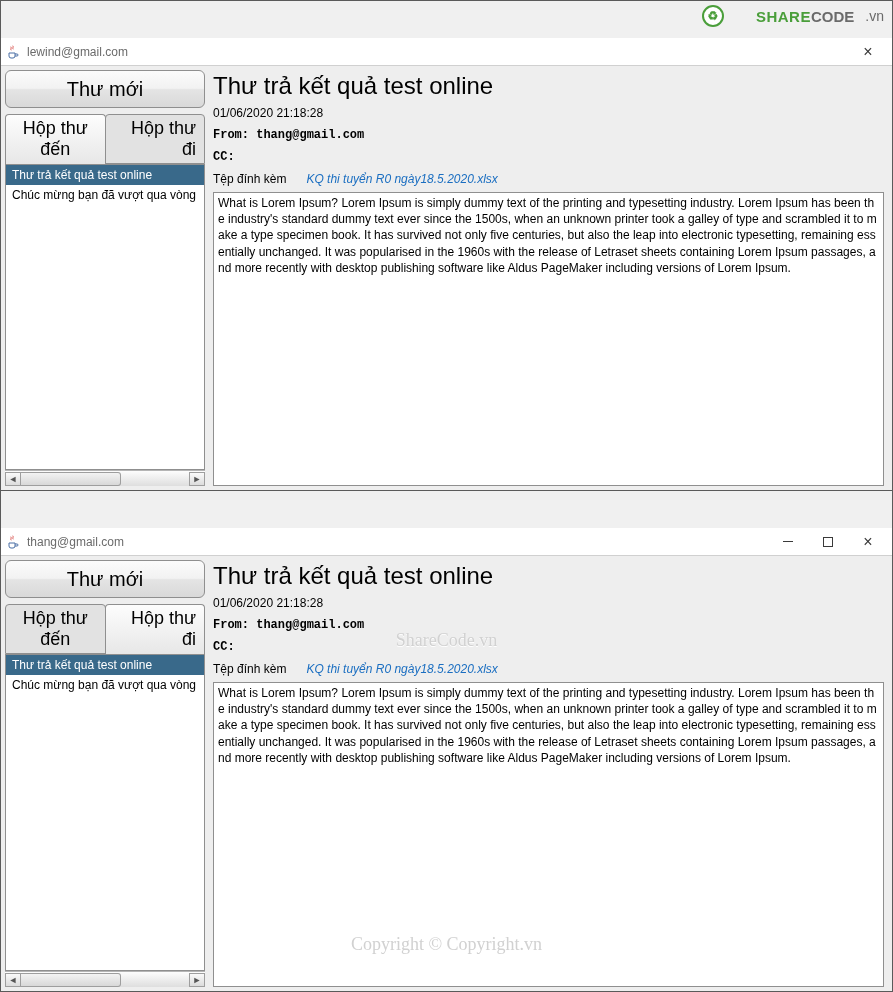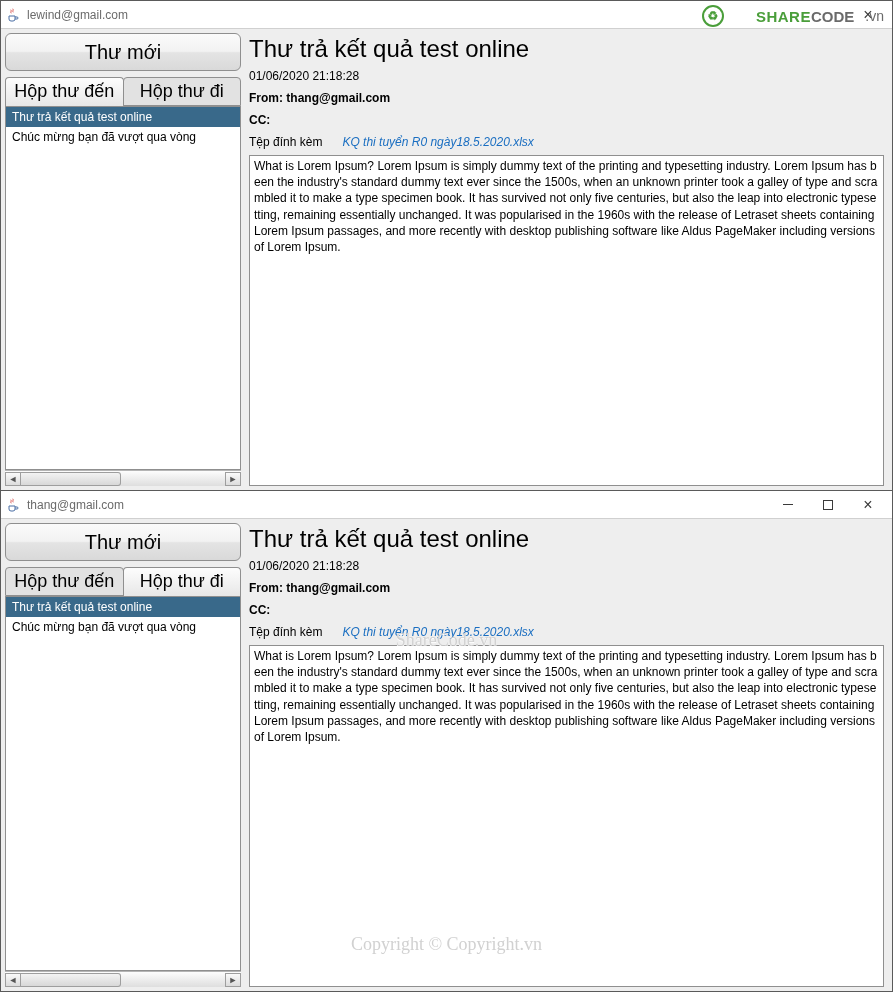--- a/index.html
+++ b/index.html
@@ -26,20 +26,21 @@
 
     
     .titlebar {
       height: 28px;
       background: #ffffff;
       border-bottom: 1px solid #d0d0d0;
       display: flex;
       align-items: center;
       padding: 0 4px;
       color: #6b6b6b;
+      margin-top: 37px;
     }
     .titlebar .java-icon {
       width: 16px; height: 16px;
       margin-right: 6px;
       display:inline-block;
     }
     .titlebar .title-text { flex: 0 0 auto; }
     .titlebar .spacer { flex: 1; }
     .titlebar .win-controls { display:flex; align-items:center; gap: 0; }
     .win-btn {
@@ -51,21 +52,21 @@
 
     
     .client {
       flex:1;
       display:flex;
       padding: 4px;
       gap: 4px;
       background: #eeeeee;
     }
     .left-col {
-      width: 236px;
+      width: 200px;
       display:flex;
       flex-direction:column;
       border-radius:28px;
     }
     
     .new-mail-btn {
       height: 38px;
       display:flex;
       align-items:center;
       justify-content:center;
@@ -89,21 +90,21 @@
       border:1px solid #8f8f8f;
       border-bottom:none;
       border-radius: 4px 4px 0 0;
       text-align:center;
       cursor:pointer;
     }
     .tab.inactive {
       background: #e2e2e2;
       border-bottom:1px solid #8f8f8f;
     }
-    .tab + .tab { margin-left:-1px; }
+    .tab + .tab { margin-left:-1px;text-align:right; }
     .mail-list {
       flex:1;
       border:1px solid #8f8f8f;
       background:#ffffff;
       overflow-y:auto;
       position:relative;
     }
     .mail-item {
       padding:3px 6px;
       white-space:nowrap;
@@ -148,21 +149,21 @@
     .subject {
       font-size: 24px;
       font-family: Arial, sans-serif;
       color:#000;
       padding: 2px 0 2px 0;
     }
     .meta-row {
       font-size:12px;
       padding: 4px 0;
     }
-    .meta-row.bold { font-weight:bold; }
+    .meta-row.bold { font-weight:bold;font-family:Liberation Mono, monospace; }
     .attach-row {
       display:flex;
       align-items:center;
       gap: 20px;
       padding: 4px 0 6px 0;
     }
     .attach-link {
       color:#1a6ec1;
       font-style:italic;
       cursor:pointer;

